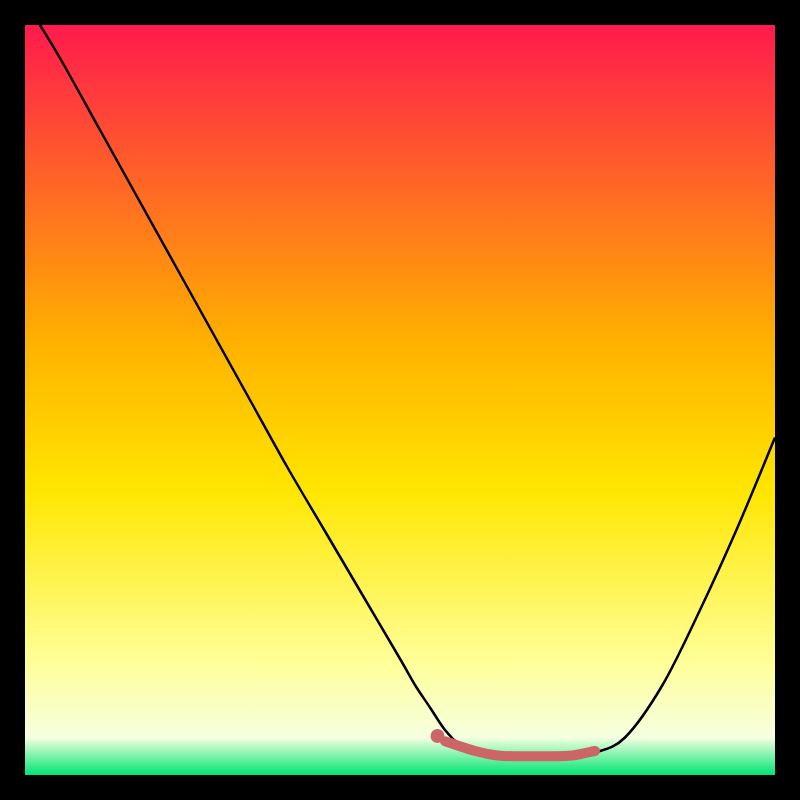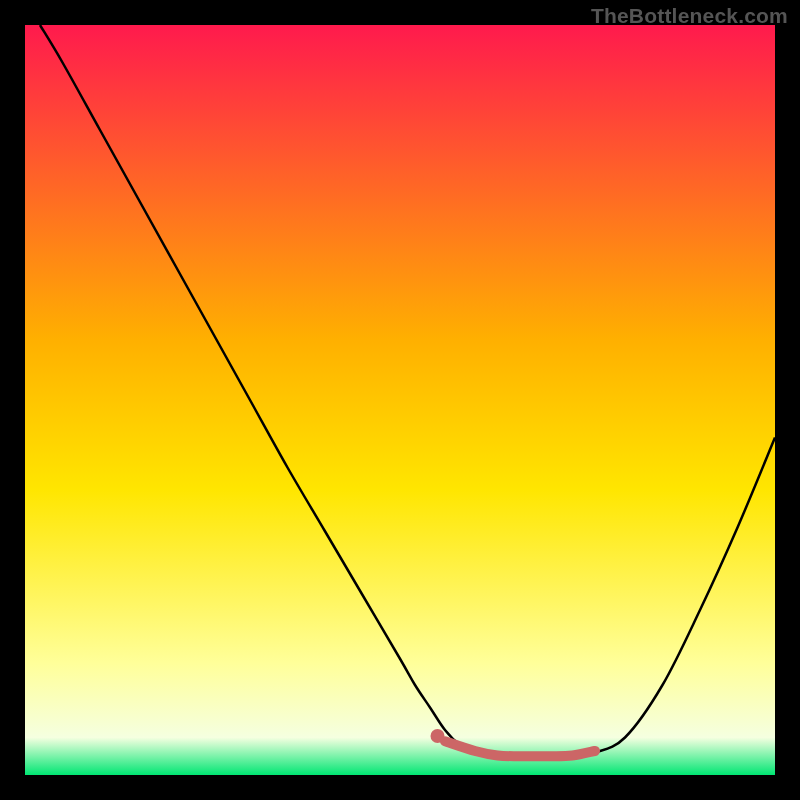--- a/index.html
+++ b/index.html
@@ -49,14 +49,13 @@
           <stop offset="0.95" stop-color="#f5ffe0"></stop>
           <stop offset="1" stop-color="#00e673"></stop>
         </linearGradient>
       </defs>
       <rect x="0" y="0" width="750" height="750" fill="url(#bg-grad)"></rect>
       <path id="curve-path" fill="none" stroke-width="2.5" stroke="#000000" d="M 15,0 C 18.75,6.25 27.5,20 37.5,37.5 C 47.5,55 62.5,82.5 75,105 C 87.5,127.5 100,150 112.5,172.5 C 125,195 137.5,217.49999999999994 150,239.99999999999994 C 162.5,262.49999999999994 175,285 187.5,307.5 C 200,330 212.5,352.5 225,375 C 237.5,397.5 250,420.625 262.5,442.5 C 275,464.375 287.5,485 300,506.25 C 312.5,527.5 325,548.75 337.5,570 C 350,591.25 366.25,618.75 375,633.75 C 383.75,648.75 385,651.875 390,660 C 395,668.125 400,675 405,682.5 C 410,690 415.00000000000006,698.75 420.00000000000006,705 C 425.00000000000006,711.25 429.99999999999994,716.25 434.99999999999994,720 C 439.99999999999994,723.75 443.75,725.625 450,727.5 C 456.25,729.375 465,730.625 472.5,731.25 C 480,731.875 486.25,731.25 495,731.25 C 503.75,731.25 516.25,731.25 525,731.25 C 533.75,731.25 540,731.875 547.5,731.25 C 555,730.625 561.25,730.625 570,727.5 C 578.75,724.375 588.75,723.75 600,712.5 C 611.25,701.25 625,681.25 637.5,660 C 650,638.75 662.5,611.25 675,585 C 687.5,558.75 700,531.25 712.5,502.5 C 725,473.75 743.75,427.5 750,412.5"></path>
       <path id="highlight-path" fill="none" stroke-width="10" stroke-linecap="round" stroke-linejoin="round" stroke="#cc6666" d="M 420.00000000000006,716.25 C 425.00000000000006,717.875 441.25,723.625 450,726 C 458.75,728.375 465,729.625 472.5,730.5 C 480,731.375 486.25,731.125 495,731.25 C 503.75,731.375 516.25,731.375 525,731.25 C 533.75,731.125 540,731.375 547.5,730.5 C 555,729.625 566.25,726.75 570,726"></path>
       <circle id="highlight-dot" r="7" fill="#cc6666" cx="412.50000000000006" cy="711"></circle>
     </svg>
   </div>
-  <div class="watermark">TheBottleneck.com</div>
 </div>
 
 </body></html>

